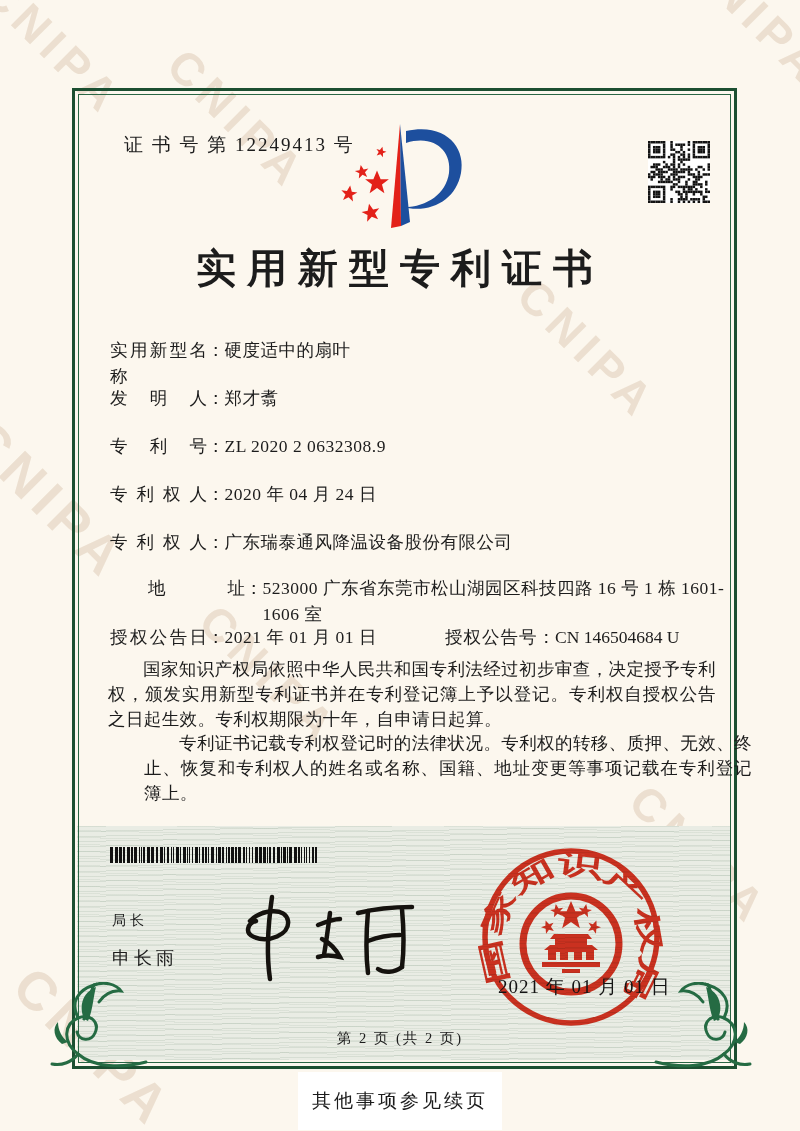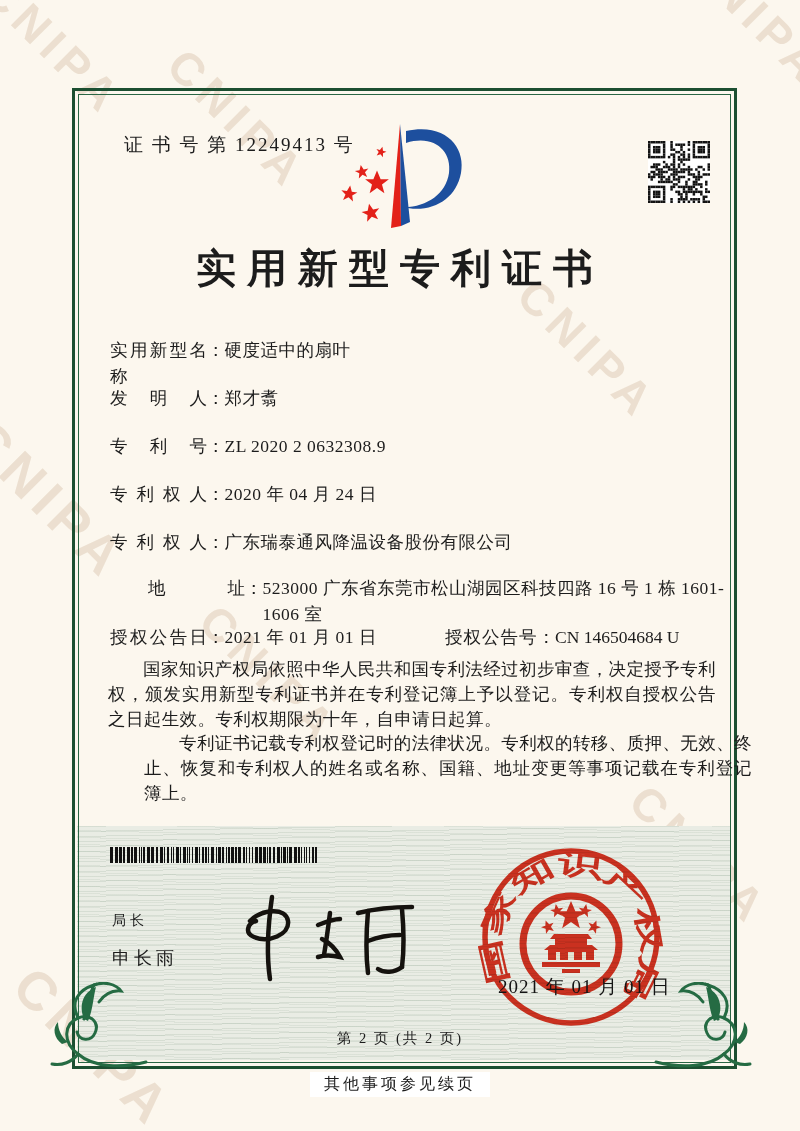--- a/index.html
+++ b/index.html
@@ -44,21 +44,21 @@
                 font-family:"Liberation Sans","DejaVu Sans",sans-serif;}
   .signer-name{position:absolute;left:112px;top:946px;font-size:18px;letter-spacing:4px;z-index:4;
                font-family:Liberation Sans, sans-serif;}
   .signature{position:absolute;left:228px;top:891px;z-index:4;}
   .seal{position:absolute;left:478px;top:844px;z-index:5;opacity:0.95;mix-blend-mode:multiply;}
   .seal-date{position:absolute;left:498px;top:974px;font-size:19px;letter-spacing:1px;
              color:#141414;z-index:6;white-space:nowrap;}
   .page-num{position:absolute;left:0;top:1029px;width:800px;text-align:center;font-size:14.5px;
             letter-spacing:2px;z-index:4;}
   .cont-note{position:absolute;left:50%;transform:translateX(-50%);top:1072px;background:#ffffff;
-             padding:2px 14px;font-size:16px;letter-spacing:3px;z-index:4;white-space:nowrap;}
+             padding:16px 14px;font-size:19px;letter-spacing:3px;z-index:4;white-space:nowrap;}
   .ornament{position:absolute;z-index:3;pointer-events:none;}
 </style>
 </head>
 <body>
 
 <div class="page">
 
   <span class="wm" style="left:-34px;top:18px;">CNIPA</span>
   <span class="wm" style="left:150px;top:92px;">CNIPA</span>
   <span class="wm" style="left:668px;top:-12px;">CNIPA</span>

